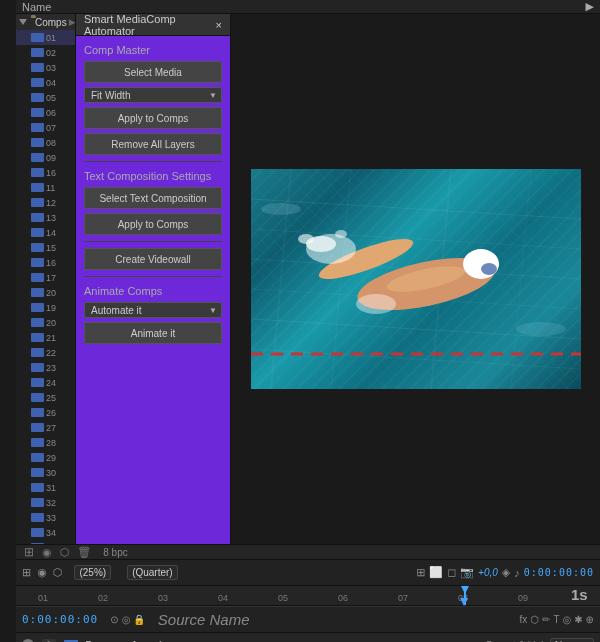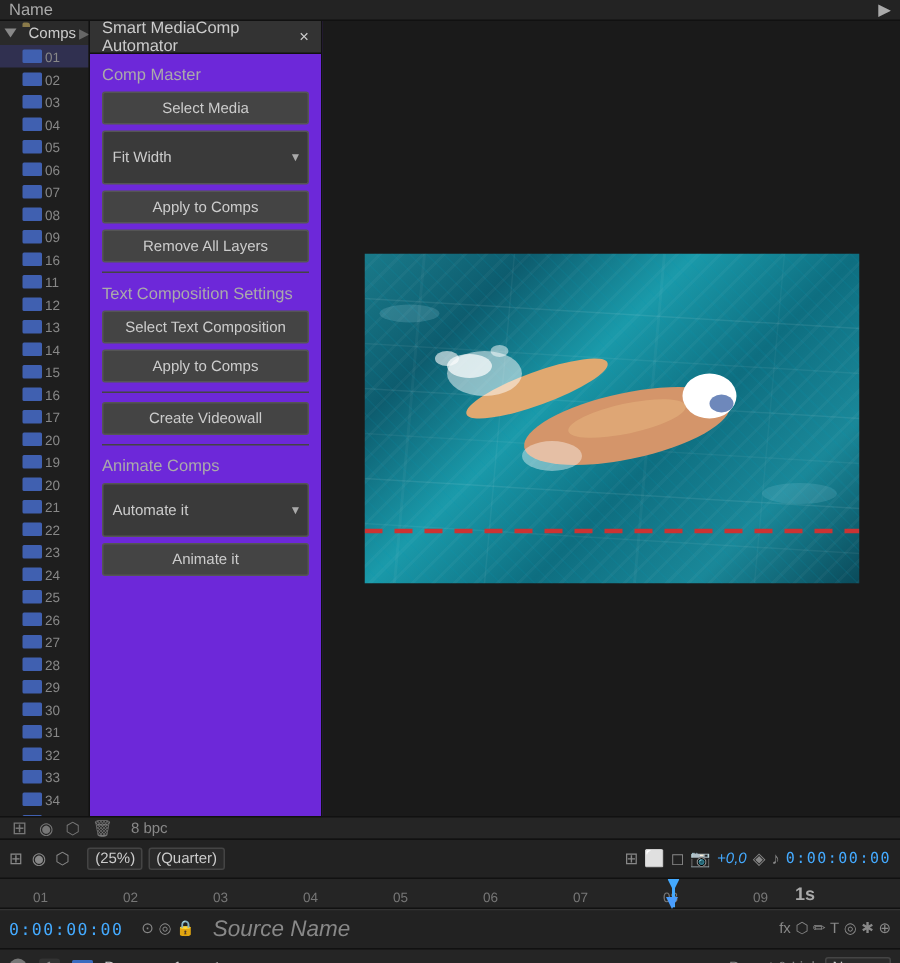--- a/index.html
+++ b/index.html
@@ -11,20 +11,21 @@
       font-size: 11px;
       color: #cccccc;
       overflow: hidden;
     }
 
     
     .main-layout {
       display: flex;
       flex-direction: column;
       height: 642px;
+      margin-left: 16px;
     }
 
     
     .name-bar {
       background: #232323;
       height: 18px;
       display: flex;
       align-items: center;
       padding: 0 6px;
       border-bottom: 1px solid #111;
@@ -128,21 +129,21 @@
       position: absolute;
       right: 5px;
       top: 50%;
       transform: translateY(-50%);
       font-size: 8px;
       color: #aaa;
       pointer-events: none;
     }
     .select-wrapper select {
       width: 100%;
-      height: 36px;
+      height: 16px;
       background: #3a3a3a;
       border: 1px solid #555;
       color: #ccc;
       font-size: 10px;
       border-radius: 2px;
       appearance: none;
       -webkit-appearance: none;
       padding: 0 18px 0 6px;
       cursor: pointer;
     }
@@ -710,21 +711,21 @@
   </div>
 
   <div class="timeline-area">
 
     <div class="toolbar-top">
 
       <span style="color:#888;cursor:pointer;font-size:11px;">⊞</span>
       <span style="color:#888;cursor:pointer;font-size:11px;">◉</span>
       <span style="color:#888;cursor:pointer;font-size:11px;">⬡</span>
 
-      <div style="display:flex;align-items:center;gap:4px;margin-left:6px;justify-content:center;">
+      <div style="display:flex;align-items:center;gap:16px;margin-left:6px;justify-content:center;">
         <span class="status-zoom">(25%)</span>
         <span class="status-zoom">(Quarter)</span>
       </div>
 
       <div style="margin-left:auto;display:flex;gap:4px;align-items:center;">
         <span style="color:#888;font-size:11px;cursor:pointer;">⊞</span>
         <span style="color:#888;font-size:11px;cursor:pointer;">⬜</span>
         <span style="color:#888;font-size:11px;cursor:pointer;">◻</span>
         <span style="color:#888;font-size:11px;cursor:pointer;">📷</span>
         <span style="color:#4af;font-size:10px;font-style:italic;">+0,0</span>
@@ -738,21 +739,21 @@
       <div style="position:absolute;left:0;right:0;top:0;bottom:0;display:flex;align-items:flex-end;padding-bottom:2px;">
         <span style="position:absolute;left:22px;font-size:9px;color:#777;">01</span>
         <span style="position:absolute;left:82px;font-size:9px;color:#777;">02</span>
         <span style="position:absolute;left:142px;font-size:9px;color:#777;">03</span>
         <span style="position:absolute;left:202px;font-size:9px;color:#777;">04</span>
         <span style="position:absolute;left:262px;font-size:9px;color:#777;">05</span>
         <span style="position:absolute;left:322px;font-size:9px;color:#777;">06</span>
         <span style="position:absolute;left:382px;font-size:9px;color:#777;">07</span>
         <span style="position:absolute;left:442px;font-size:9px;color:#777;">08</span>
         <span style="position:absolute;left:502px;font-size:9px;color:#777;">09</span>
-        <span style="position:absolute;left:530px;font-size:12px;color:#aaa;font-weight:bold;">1s</span>
+        <span style="position:absolute;left:555px;font-size:15px;color:#aaa;font-weight:bold;">1s</span>
       </div>
 
       <div style="position:absolute;left:448px;top:0;bottom:0;width:2px;background:#4af;">
         <div style="position:absolute;top:0;left:-3px;width:8px;height:8px;background:#4af;clip-path:polygon(0 0, 100% 0, 50% 100%);"></div>
       </div>
     </div>
 
     <div class="timeline-track">
       <div class="playhead" style="left:448px;"></div>
     </div>

